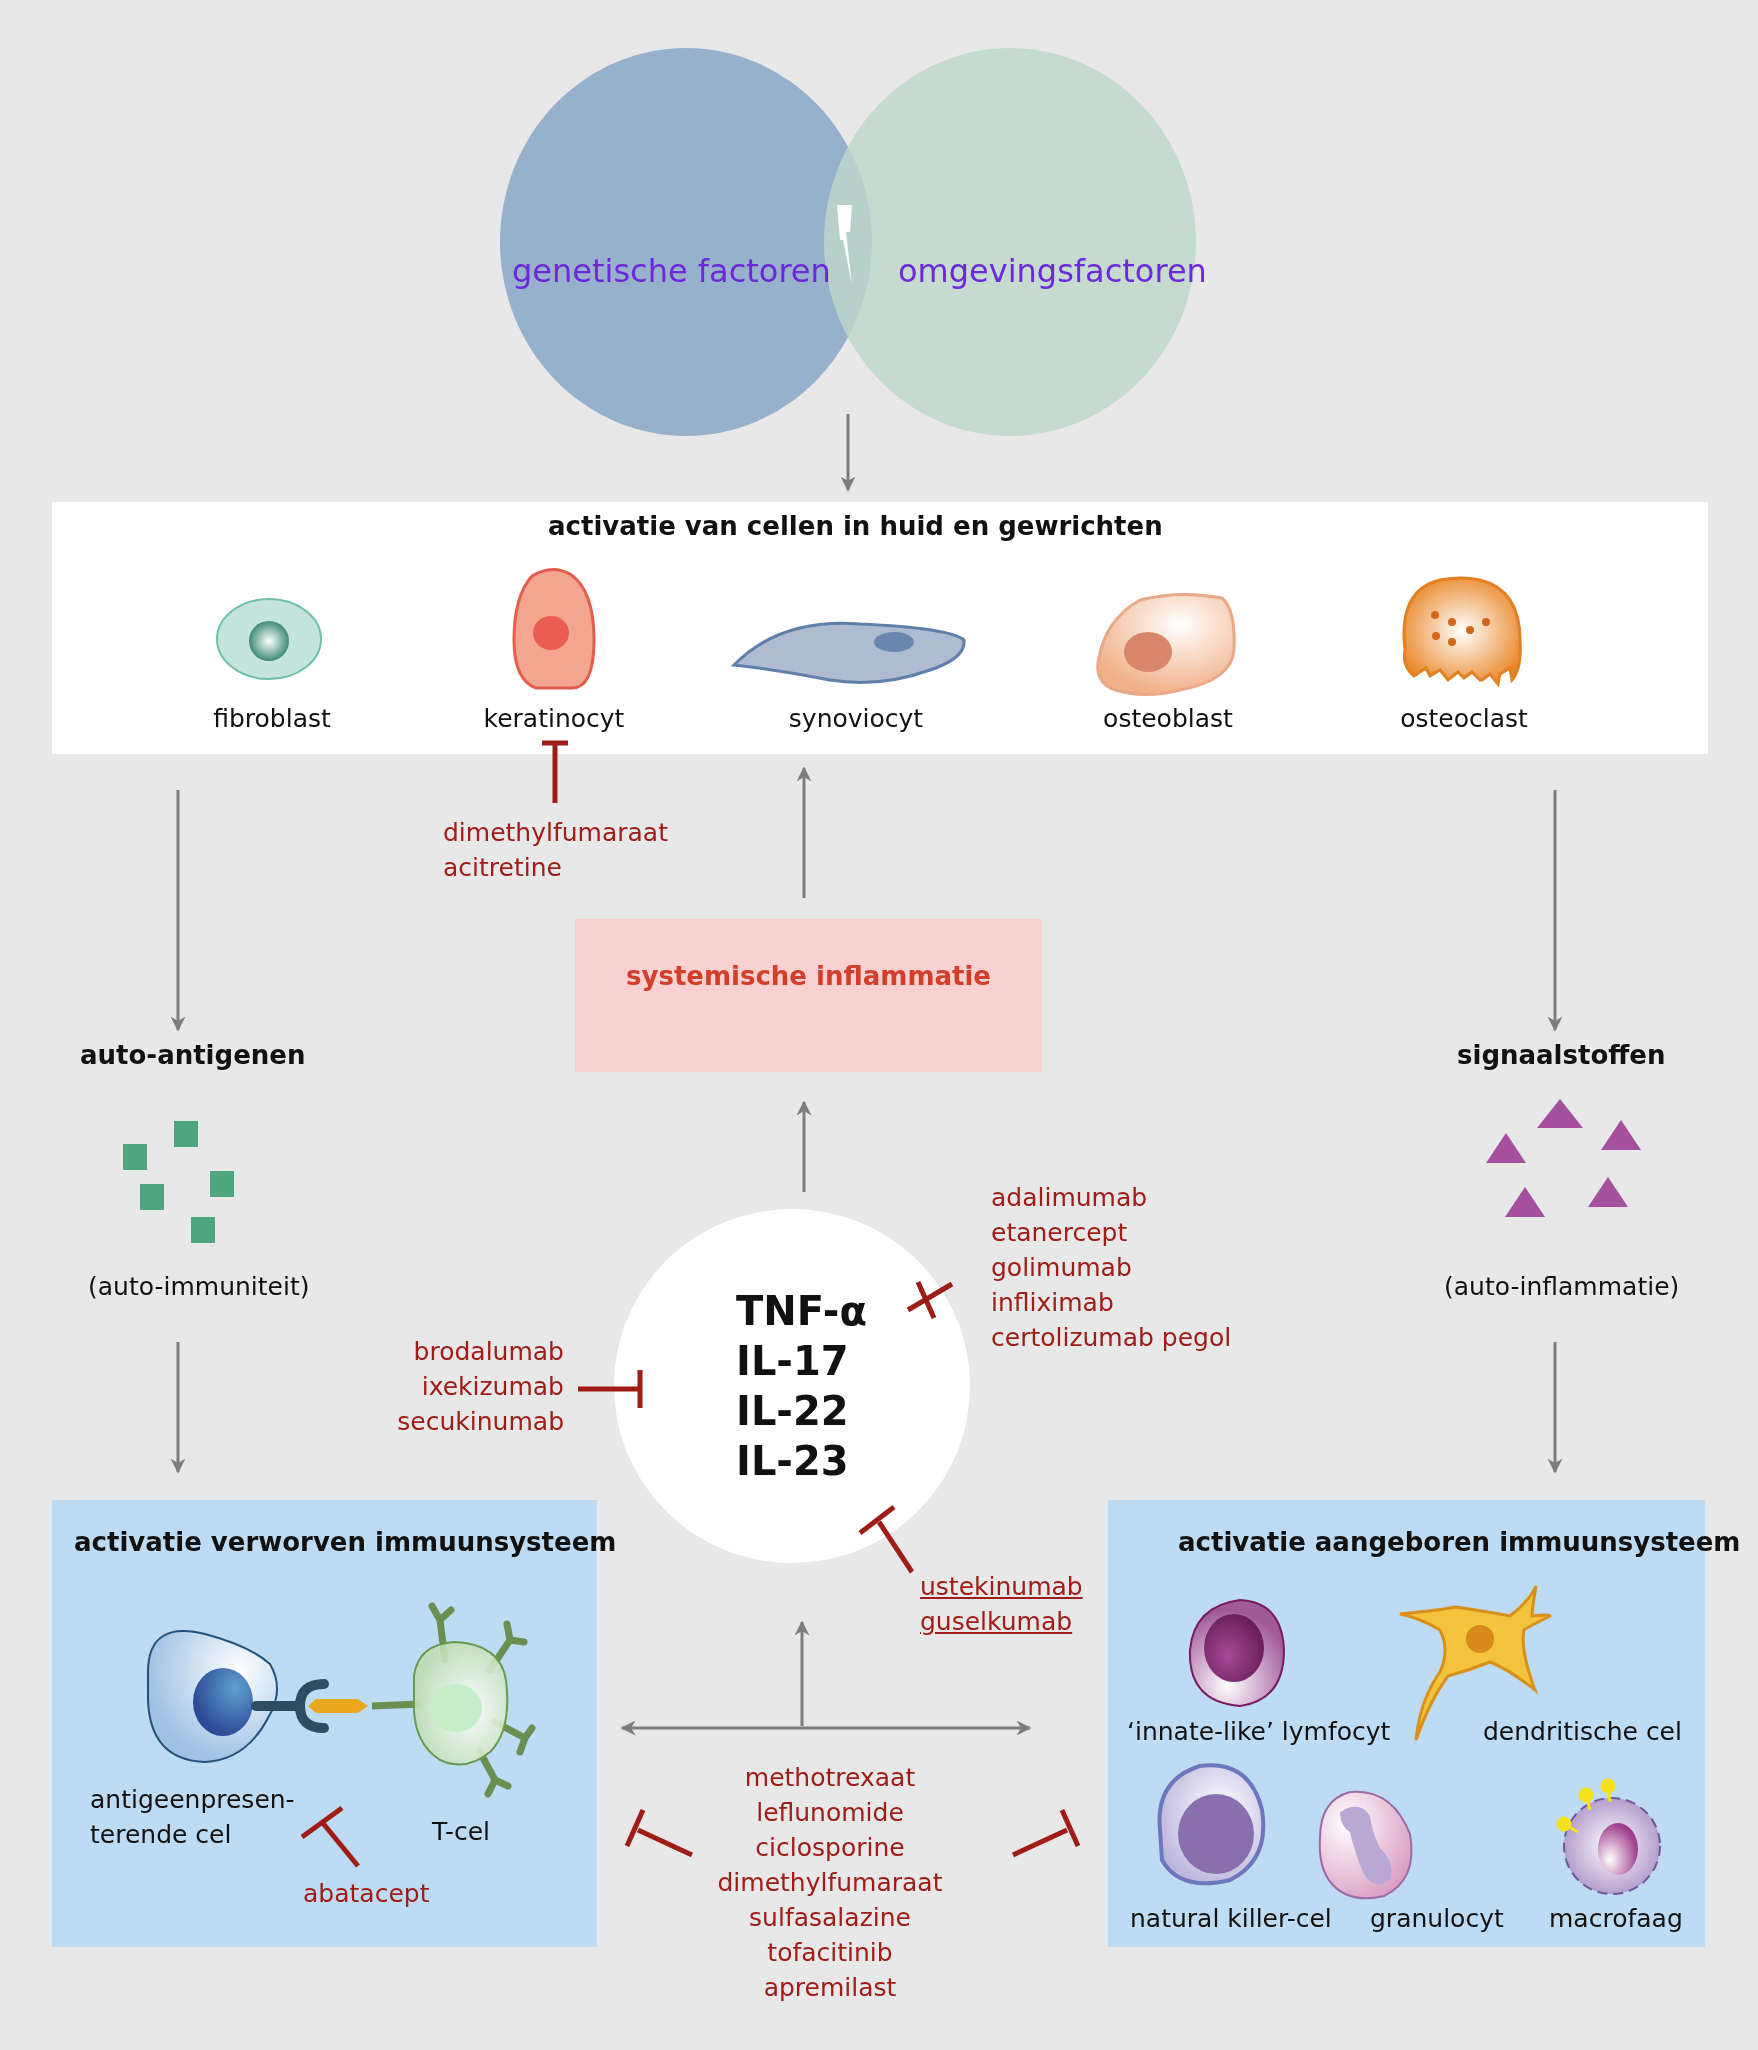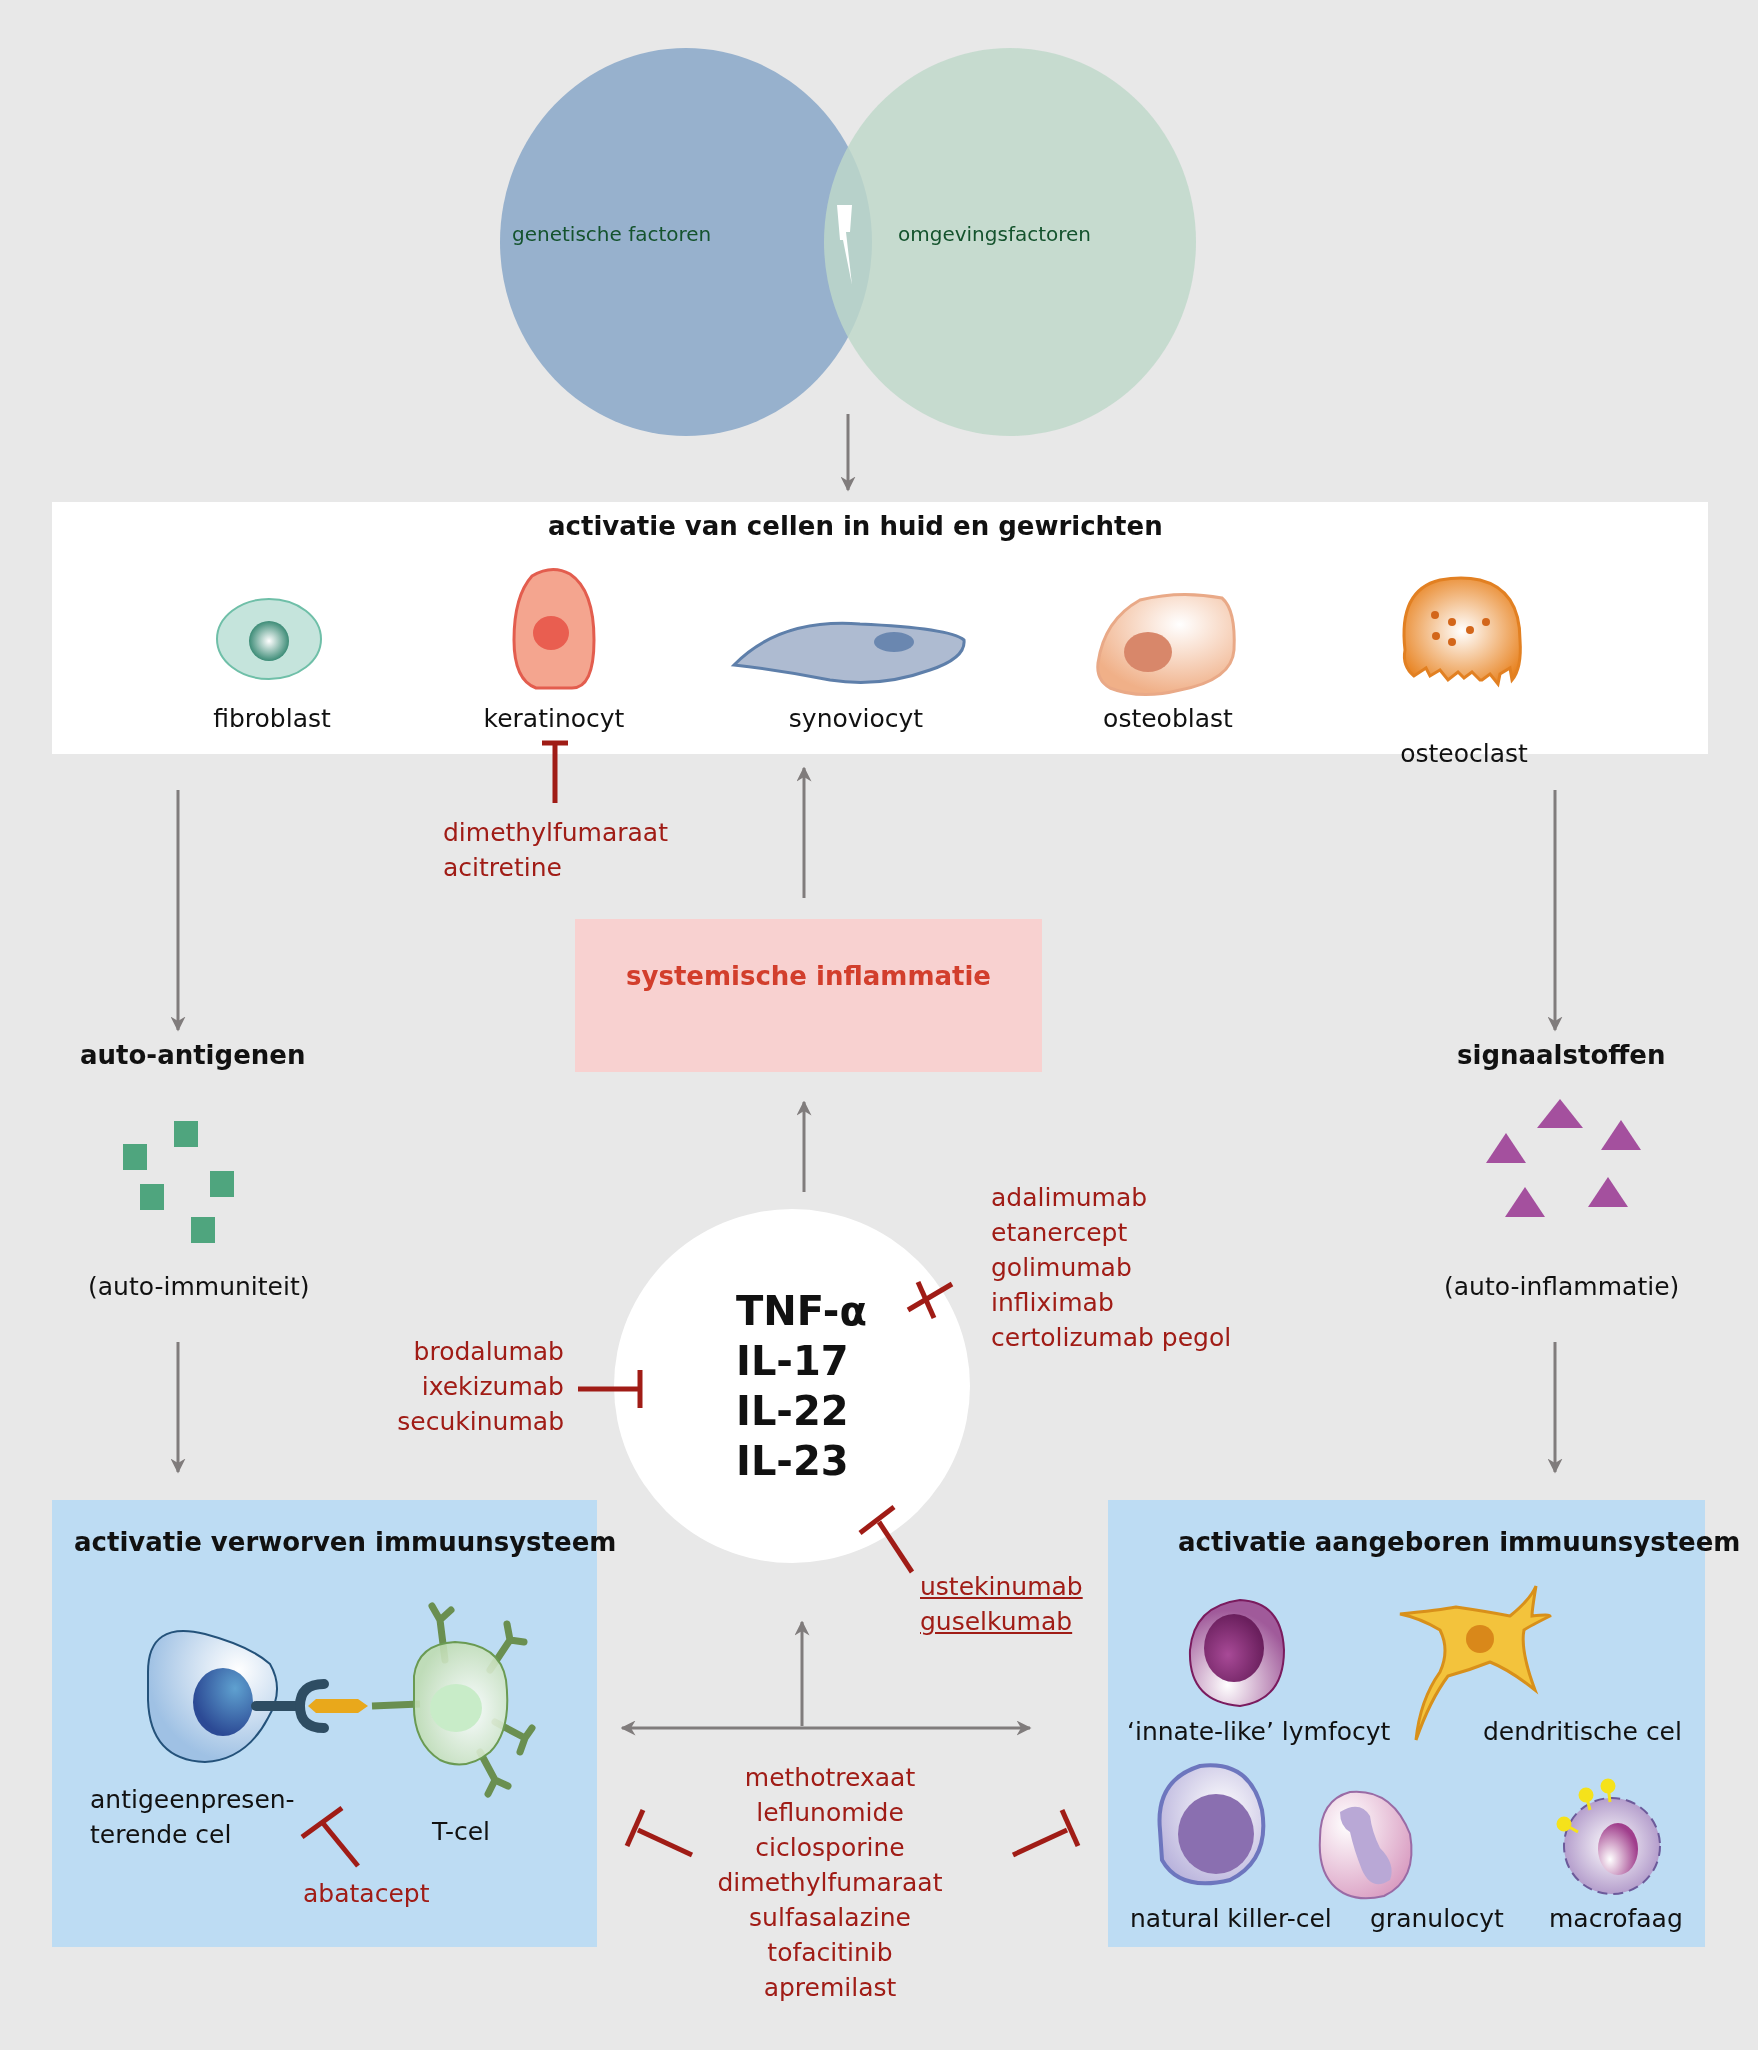--- a/index.html
+++ b/index.html
@@ -1,20 +1,20 @@
 <!DOCTYPE html>
 <html><head>
 <meta charset="utf-8">
 <style>
   html, body { margin:0; padding:0; }
   body { width:1758px; height:2050px; background:#e8e8e8; position:relative; overflow:hidden;
          font-family:"DejaVu Sans", sans-serif; color:#111; }
   .abs { position:absolute; }
   svg.layer { position:absolute; left:0; top:0; }
-  .venn-label { color:#14532d; font-size:20px; white-space:nowrap; }
+  .venn-label { color:#6d28d9; font-size:32px; white-space:nowrap;margin-top:30px; }
   .title { font-size:26px; font-weight:bold; white-space:nowrap; }
   .cell-label { font-size:25px; white-space:nowrap; text-align:center; }
   .drug { color:#a01c16; font-size:25px; line-height:35px; white-space:nowrap; }
   .drug-list div { display:block; }
   .heading { font-size:26px; font-weight:bold; white-space:nowrap; }
   .plain { font-size:25px; white-space:nowrap; }
   .cyto { font-size:40px; font-weight:bold; line-height:50px; white-space:nowrap; }
   .pink-text { color:#d23e2c; font-size:26px; font-weight:bold; text-align:center; line-height:36px; }
 </style>
 </head>
@@ -231,21 +231,21 @@
 </svg>
 
 <div class="abs venn-label" style="left:512px; top:222px;">genetische factoren</div>
 <div class="abs venn-label" style="left:898px; top:222px;">omgevingsfactoren</div>
 
 <div class="abs title" style="left:548px; top:511px;">activatie van cellen in huid en gewrichten</div>
 <div class="abs cell-label" style="left:172px; top:704px; width:200px;">fibroblast</div>
 <div class="abs cell-label" style="left:454px; top:704px; width:200px;">keratinocyt</div>
 <div class="abs cell-label" style="left:756px; top:704px; width:200px;">synoviocyt</div>
 <div class="abs cell-label" style="left:1068px; top:704px; width:200px;">osteoblast</div>
-<div class="abs cell-label" style="left:1364px; top:704px; width:200px;margin-top:35px;">osteoclast</div>
+<div class="abs cell-label" style="left:1364px; top:704px; width:200px;">osteoclast</div>
 
 <div class="abs drug drug-list" style="left:443px; top:815px;">
   <div>dimethylfumaraat</div>
   <div>acitretine</div>
 </div>
 
 <div class="abs pink-text" style="left:575px; top:958px; width:467px;">
   <div>systemische inflammatie</div>
 </div>
 

